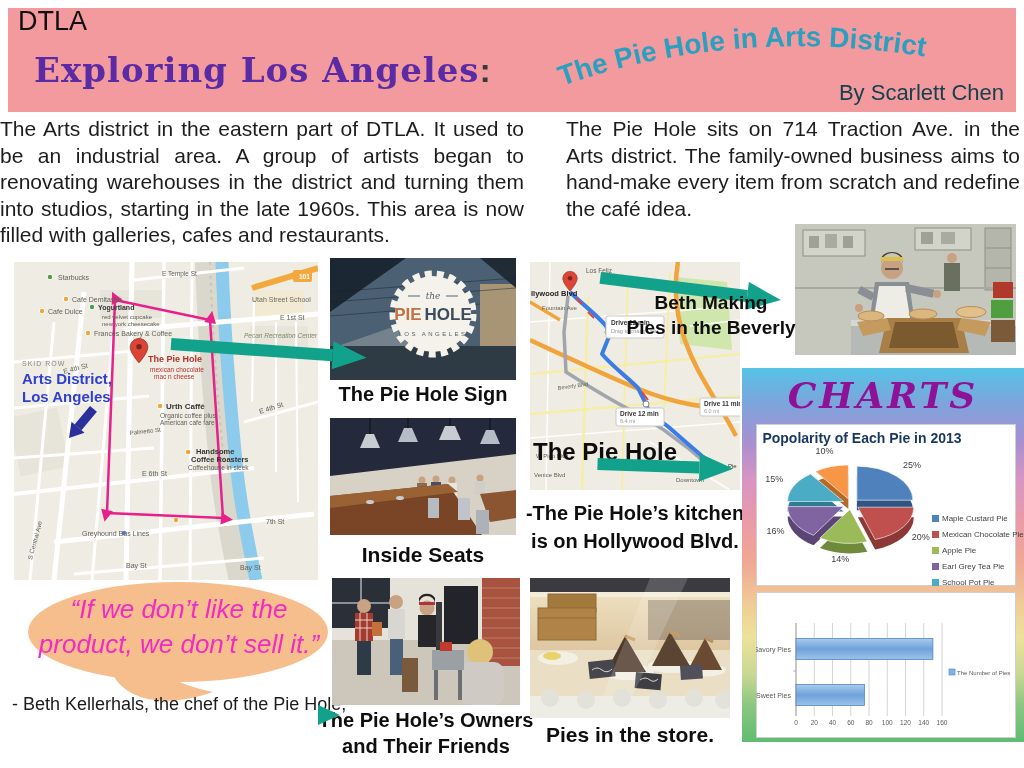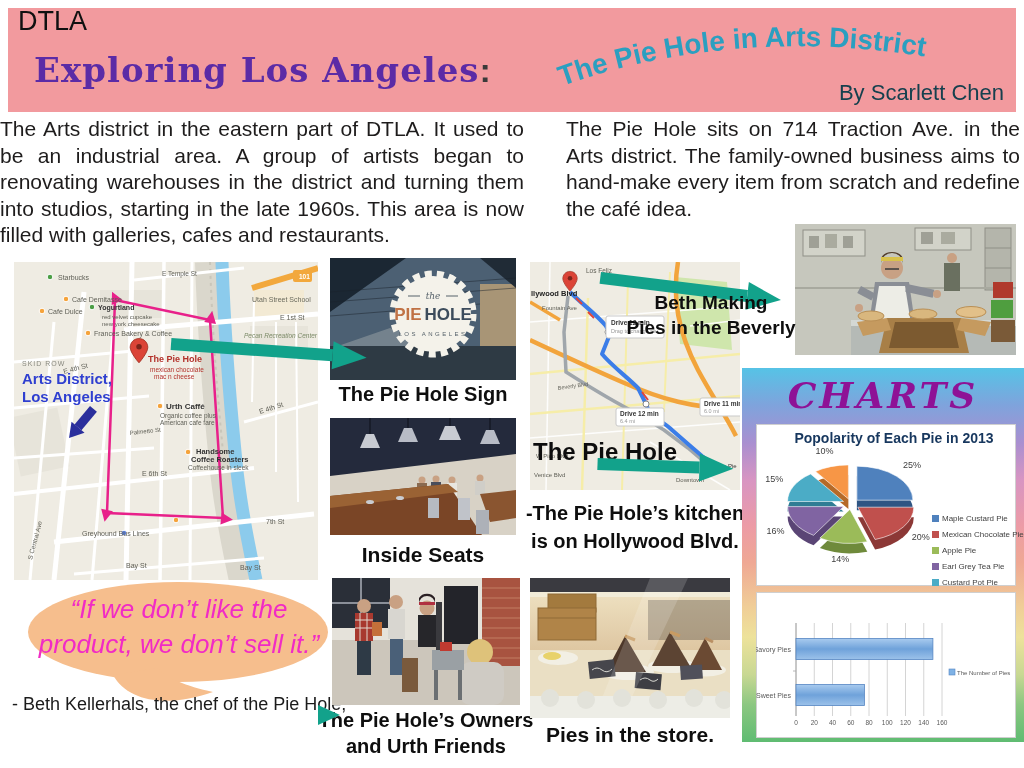--- a/index.html
+++ b/index.html
@@ -44,21 +44,21 @@
   .charts-panel{left:742px;top:368px;width:282px;height:374px;
     background:linear-gradient(180deg,#56C3E6 0%,#7FA3DC 10%,#A98FD0 20%,#D895C2 30%,
       #EC9BA6 42%,#EFA894 52%,#F0CE97 64%,#EDE29B 72%,#C8D893 82%,#8CC781 90%,#5FBC72 100%);}
   .charts-title{left:742px;top:374px;width:282px;text-align:center;
     font-family:"DejaVu Serif",serif;font-style:italic;font-weight:bold;
     font-size:36px;color:#8E1296;letter-spacing:3px;}
   .card{background:#ffffff;border:1px solid #CFCFCF;box-sizing:border-box;}
   .card1{left:756px;top:424px;width:260px;height:162px;}
   .card2{left:756px;top:592px;width:260px;height:146px;}
   .chart-title1{left:756px;top:430px;width:212px;text-align:center;font-weight:bold;
-    font-size:14px;color:#17375E;padding-left:32px;}
+    font-size:14px;color:#17375E;}
   .chart-title2{left:756px;top:597px;width:260px;text-align:center;font-weight:bold;
     font-size:13px;color:#101010;}
   .pie-svg{left:756px;top:446px;width:260px;height:118px;}
   .bar-svg{left:756px;top:612px;width:260px;height:126px;}
   .pie-legend{left:932px;top:474px;width:84px;margin-top:40px;}
   .lgrow{display:flex;align-items:center;gap:3px;font-size:8px;color:#3F3F3F;
     margin-bottom:7px;white-space:nowrap;}
   .sw{width:7px;height:7px;display:inline-block;flex:0 0 auto;}
   .source{left:742px;top:743px;width:282px;text-align:center;font-size:20px;color:#161616;}
 
@@ -415,21 +415,21 @@
       <div class="lgrow">
         <span class="sw" style="background: rgb(155, 187, 89);"></span>
         <span>Apple Pie</span>
       </div>
       <div class="lgrow">
         <span class="sw" style="background: rgb(128, 100, 162);"></span>
         <span>Earl Grey Tea Pie</span>
       </div>
       <div class="lgrow">
         <span class="sw" style="background: rgb(75, 172, 198);"></span>
-        <span>Custard Pot Pie</span>
+        <span>School Pot Pie</span>
       </div>
       <div class="lgrow">
         <span class="sw" style="background: rgb(247, 150, 70);"></span>
         <span>Mac and Cheese Pie</span>
       </div>
     </div>
   <div class="abs card card2"></div>
   <svg class="abs bar-svg" id="bar-svg" viewBox="0 0 260 126">
     <defs>
       <linearGradient id="bargrad" x1="0" y1="0" x2="0" y2="1">
@@ -523,21 +523,21 @@
     <g>
       <rect x="100" y="72" width="32" height="20" fill="#9AA0A4"></rect>
       <rect x="108" y="64" width="12" height="9" fill="#C03A30"></rect>
       <rect x="102" y="92" width="4" height="30" fill="#6B6F72"></rect>
       <rect x="126" y="92" width="4" height="30" fill="#6B6F72"></rect>
       <rect x="70" y="80" width="16" height="34" fill="#7A5A3C"></rect>
     </g>
   </svg>
   <div class="abs caption cap-owners">
     <div>The Pie Hole’s Owners</div>
-    <div>and Urth Friends</div>
+    <div>and Their Friends</div>
   </div>
 
   <svg class="abs p-pies" viewBox="0 0 200 140">
     <defs>
       <linearGradient id="warmg" x1="0" y1="0" x2="0" y2="1">
         <stop offset="0" stop-color="#F2E7C8"></stop>
         <stop offset="1" stop-color="#CBA87E"></stop>
       </linearGradient>
     </defs>
     <rect width="200" height="140" fill="url(#warmg)"></rect>

